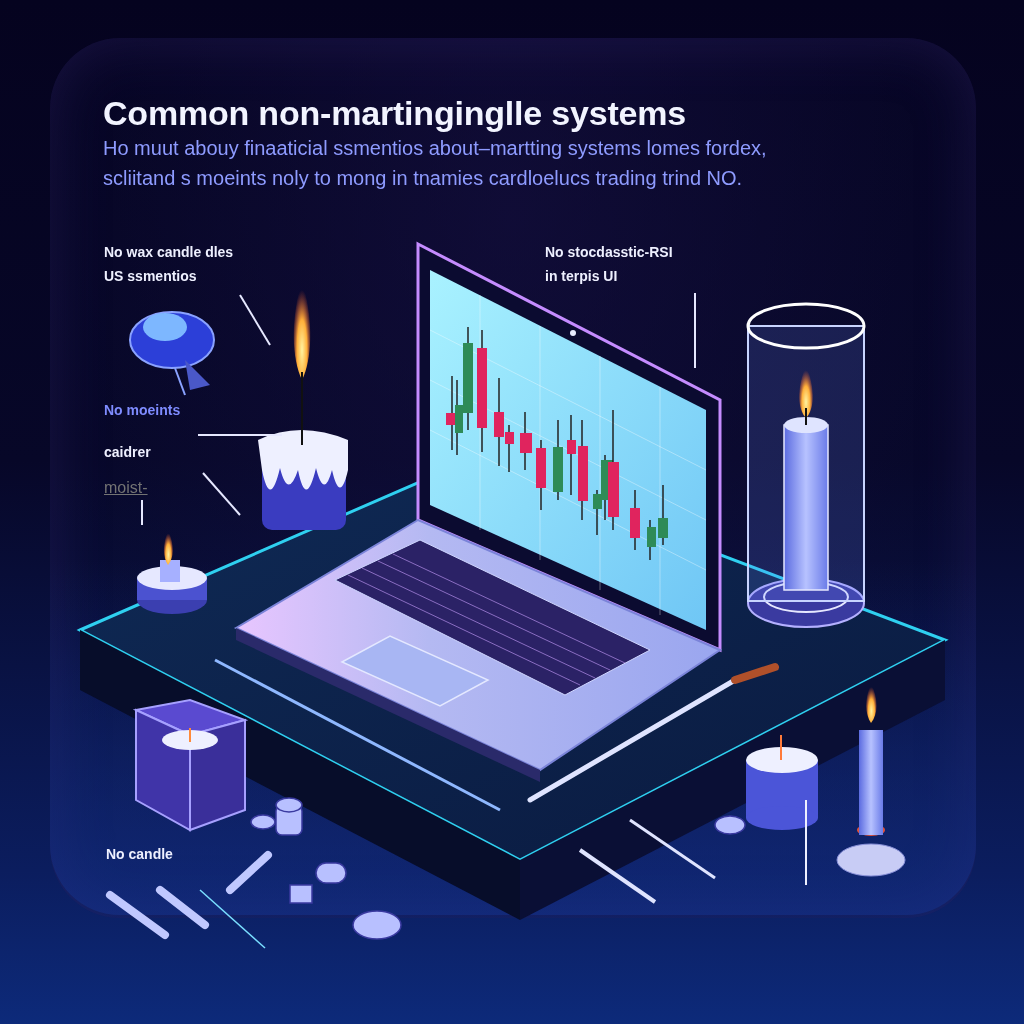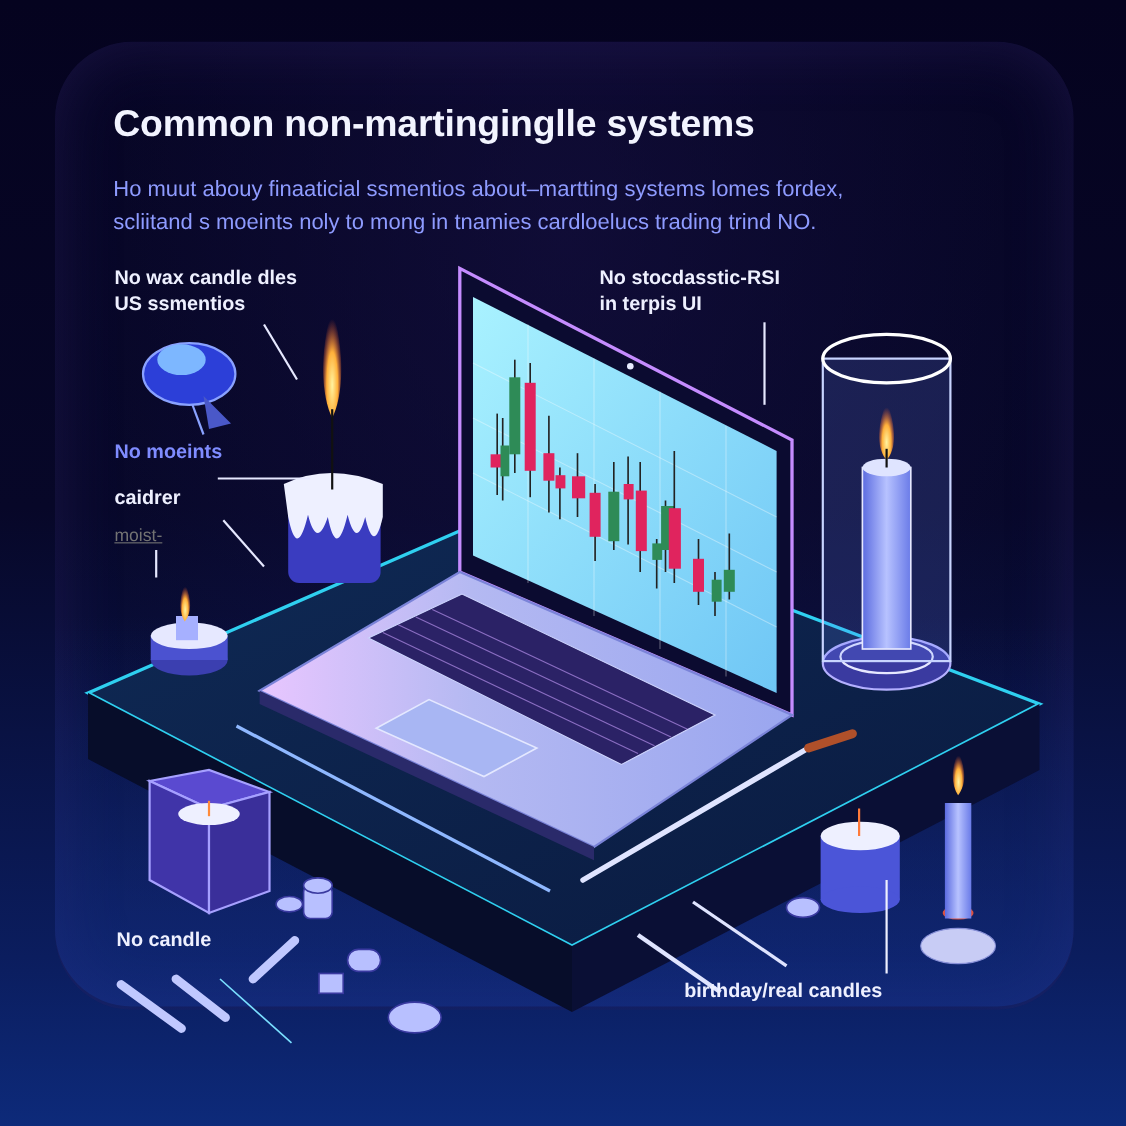--- a/index.html
+++ b/index.html
@@ -5,22 +5,22 @@
   html,body{margin:0;padding:0;}
   body{width:1024px;height:1024px;overflow:hidden;position:relative;
     background:linear-gradient(180deg,#05031f 0%,#070728 45%,#0b1d5e 85%,#0d2a7a 100%);
     font-family:"Liberation Sans","DejaVu Sans",sans-serif;}
   .panel{position:absolute;left:50px;top:38px;width:926px;height:880px;border-radius:70px;
     background:radial-gradient(ellipse at 50% 20%,rgba(24,18,70,.55),rgba(10,12,50,.2) 70%);
     box-shadow:inset 0 0 60px rgba(80,60,160,.25);}
   .panel-bottom{position:absolute;left:50px;top:560px;width:926px;height:355px;border-radius:0 0 70px 70px;
     background:linear-gradient(180deg,rgba(10,20,60,0),rgba(20,50,140,.55));}
   .title{position:absolute;left:103px;top:94px;font-size:34px;font-weight:700;color:#f2f4ff;letter-spacing:-.2px;}
-  .sub{position:absolute;left:103px;top:157px;font-size:20px;line-height:30px;color:#8e9bff;width:830px;}
-  .lbl{position:absolute;font-size:18px;font-weight:700;color:#eef0ff;line-height:24px;}
+  .sub{position:absolute;left:103px;top:133px;font-size:20px;line-height:30px;color:#8e9bff;width:830px;}
+  .lbl{position:absolute;font-size:14px;font-weight:700;color:#eef0ff;line-height:24px;}
   .lbl.blue{color:#7f8cff;}
   .lbl.muted{color:#737373;font-weight:400;text-decoration:underline;}
   .svgscene{position:absolute;left:0;top:0;}
 </style>
 </head>
 <body>
 
 <div class="panel"></div>
 <div class="panel-bottom"></div>
 
@@ -218,14 +218,13 @@
   <div>in terpis UI</div>
 </div>
 
 <div class="lbl blue" style="left:104px;top:398px;">No moeints</div>
 <div class="lbl" style="left:104px;top:440px;">caidrer</div>
 <div class="lbl muted" style="left:104px;top:476px;font-size:16px;">moist-</div>
 
 <div class="lbl" style="left:106px;top:842px;">No candle</div>
 
 <div class="lbl" style="left:622px;top:888px;text-align:center;">
-  <div>birthday/real candles</div>
 </div>
 
 </body></html>

